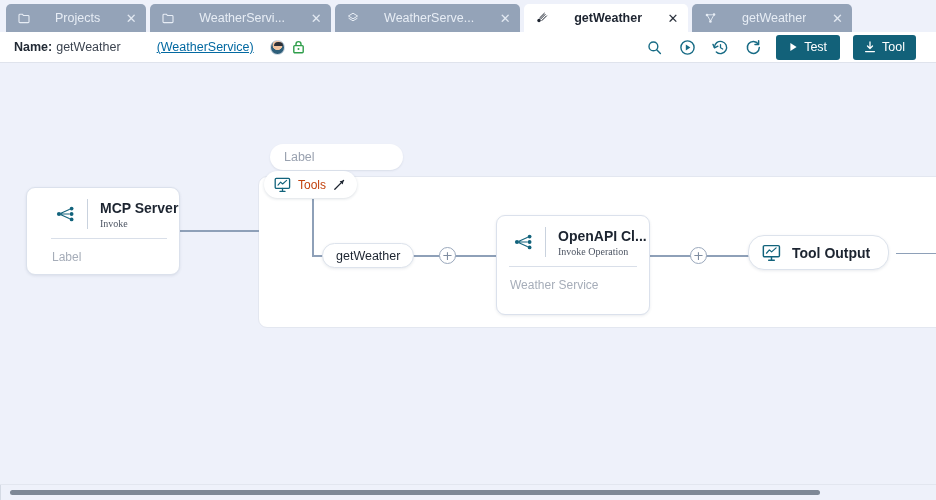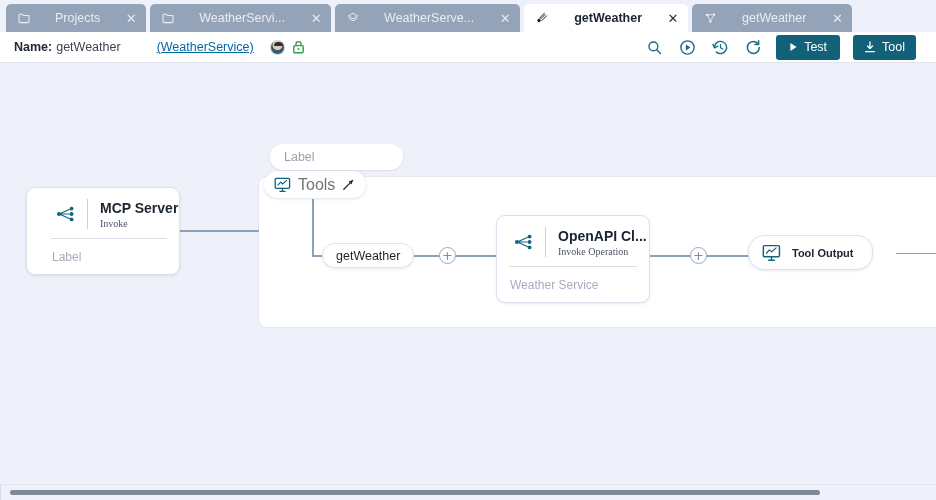--- a/index.html
+++ b/index.html
@@ -113,21 +113,21 @@
     left: 264px; top: 108px;
     height: 27px;
     background: #fff;
     border-radius: 14px;
     display: flex; align-items: center; gap: 7px;
     padding: 0 12px 0 10px;
     box-shadow: 0 1px 3px rgba(40,60,90,.16);
     cursor: pointer;
     z-index: 6;
   }
-  .tools-chip .ttl { font-size: 16px; color: #737373; font-weight: 500; }
+  .tools-chip .ttl { font-size: 12px; color: #c2410c; font-weight: 500; }
 
   .label-input {
     position: absolute;
     left: 270px; top: 81px;
     width: 133px; height: 26px;
     background: #fff;
     border: none; border-radius: 13px;
     padding: 0 14px;
     font-size: 12.5px; color: #7b8494;
     font-family: "Liberation Sans", sans-serif;
@@ -152,42 +152,42 @@
   .node-titles { flex: 1; min-width: 0; }
   .node-title {
     font-size: 14px; font-weight: bold; color: #1c2430;
     white-space: nowrap; overflow: hidden; text-overflow: ellipsis;
   }
   .node-sub { font-size: 10px; color: #4d5563; margin-top: 1px; font-family: Liberation Serif, serif; }
   .node-rule { height: 1px; background: #d9dfe9; margin: 0 12px; }
   .node-footer { font-size: 12px; color: #a6adb9; padding: 11px 13px; }
 
   #mcp-node { left: 26px; top: 124px; width: 154px; height: 88px; padding-left: 12px; }
-  #openapi-node { left: 496px; top: 152px; width: 154px; height: 88px; }
+  #openapi-node { left: 496px; top: 152px; width: 154px; height: 100px; }
 
   
   .pill {
     position: absolute;
     background: #fff;
     border: 1px solid #dde3ec;
     border-radius: 16px;
     display: flex; align-items: center;
     box-shadow: 0 1px 3px rgba(40,60,90,.10);
     cursor: pointer;
     z-index: 5;
   }
   #getweather-pill {
     left: 322px; top: 180px; height: 25px;
     padding: 0 13px; font-size: 12.5px; color: #1c2430;
   }
   #tooloutput-pill {
     left: 748px; top: 172px; height: 35px;
     padding: 0 18px 0 13px; gap: 11px;
   }
-  #tooloutput-pill .tol { font-size: 11px; font-weight: bold; color: #1c2430; }
+  #tooloutput-pill .tol { font-size: 14px; font-weight: bold; color: #1c2430; }
 
   
   .line { position: absolute; background: #8ea0b8; z-index: 1; }
   .plus-node {
     position: absolute;
     width: 17px; height: 17px;
     border-radius: 50%;
     background: #fff;
     border: 1px solid #9aa8bc;
     color: #7e8ca0;

